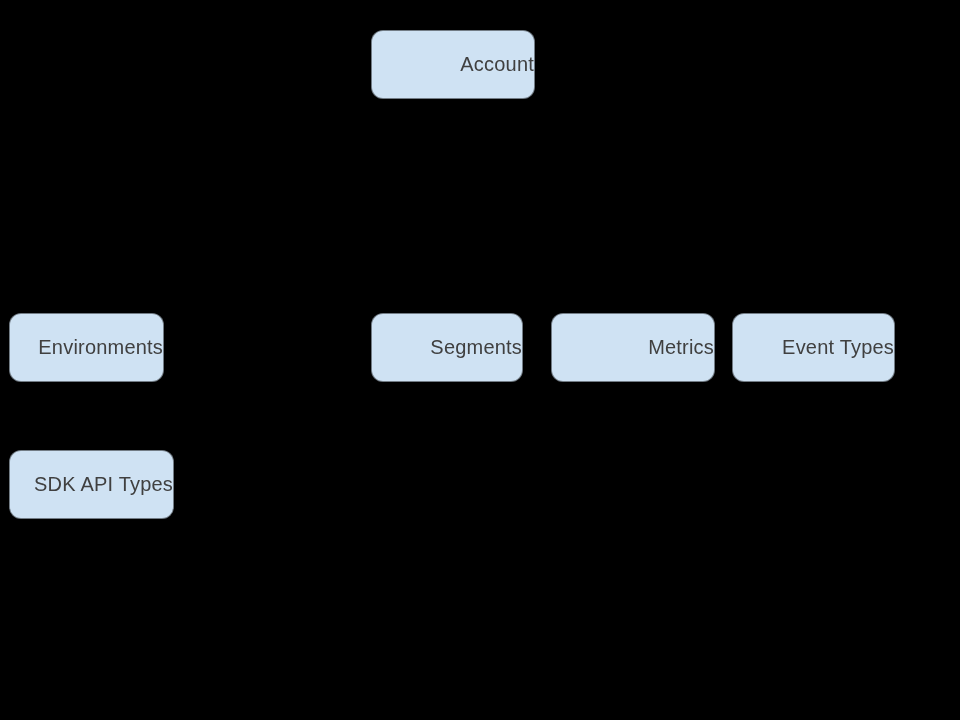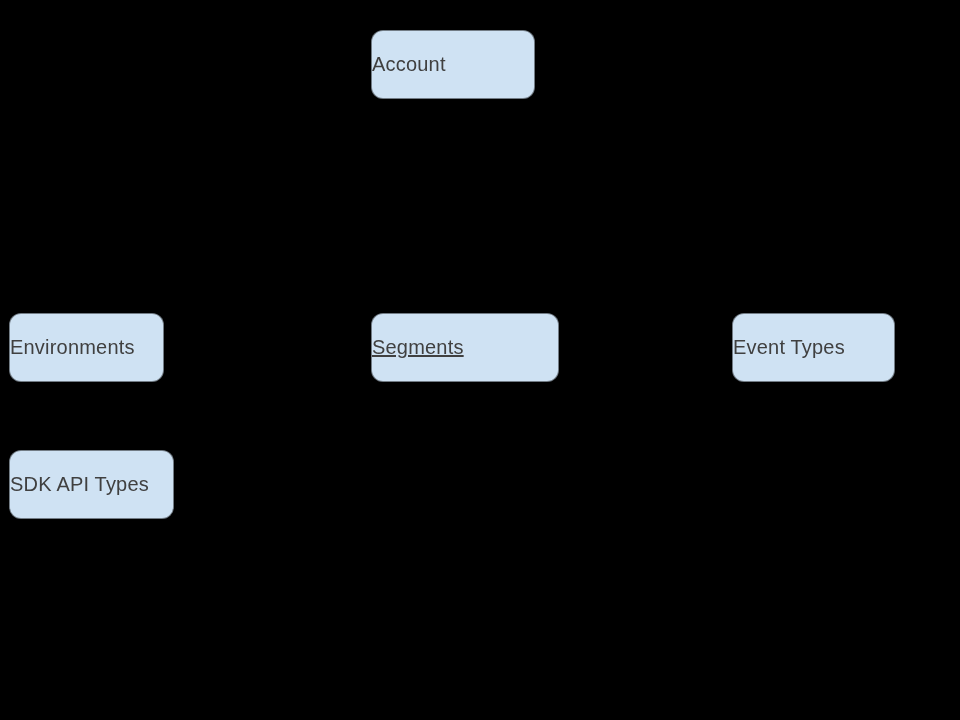--- a/index.html
+++ b/index.html
@@ -20,47 +20,50 @@
   }
   .node {
     position: absolute;
     height: 69px;
     border-radius: 12px;
     background: var(--node-fill, #cfe2f3);
     border: 1px solid rgba(0,0,0,0.45);
     box-sizing: border-box;
     display: flex;
     align-items: center;
-    justify-content: flex-start;
+    justify-content: flex-end;
     font-size: 20px;
     color: var(--node-text, #404040);
     letter-spacing: 0.2px;
     white-space: nowrap;
   }
   .n-account       { left: 371px; top: 30px;  width: 164px; }
   .n-projects      { left: 371px; top: 131px; width: 164px; }
   .n-environments  { left: 9px;   top: 313px; width: 155px; }
   .n-feature-flags { left: 190px; top: 313px; width: 165px; }
-  .n-segments      { left: 371px; top: 313px; width: 188px; text-decoration: underline; }
+  .n-segments      { left: 371px; top: 313px; width: 152px; }
   .n-metrics       { left: 551px; top: 313px; width: 164px; }
   .n-event-types   { left: 732px; top: 313px; width: 163px; }
   .n-sdk-api-keys  { left: 9px;   top: 450px; width: 165px; }
 </style>
 </head>
 <body>
 
 <div class="canvas">
   <div class="node n-account">
     <span>Account</span>
   </div>
   <div class="node n-environments">
     <span>Environments</span>
   </div>
   <div class="node n-segments">
     <span>Segments</span>
   </div>
+  <div class="node n-metrics">
+    <span>Metrics</span>
+  </div>
   <div class="node n-event-types">
     <span>Event Types</span>
   </div>
   <div class="node n-sdk-api-keys">
     <span>SDK API Types</span>
   </div>
 </div>
 
 </body></html>

